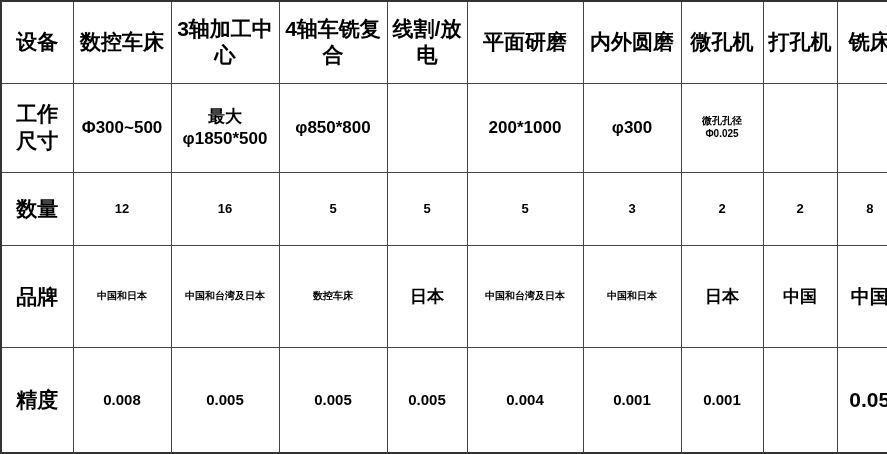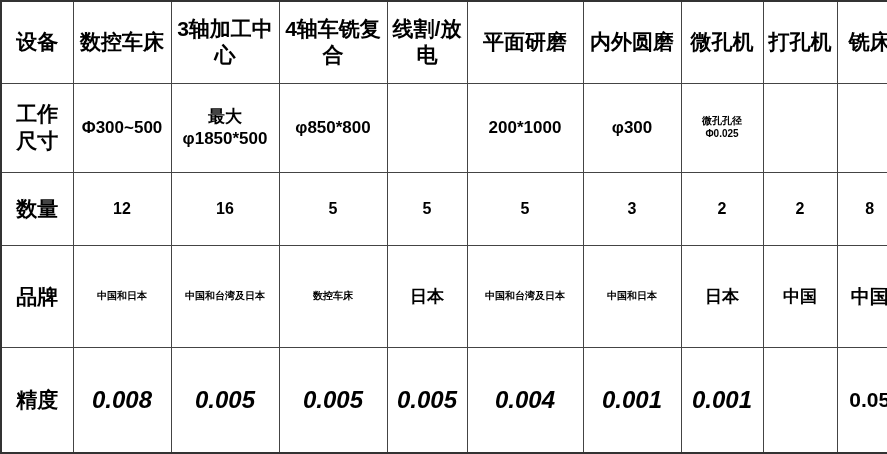--- a/index.html
+++ b/index.html
@@ -44,25 +44,24 @@
   .cell-sm {
     font-size: 10px;
   }
   .cell-md {
     font-size: 17px;
   }
   .cell-lg {
     font-size: 19px;
   }
   .cell-num {
-    font-size: 16px;
+    font-size: 13px;
   }
   .cell-prec {
-    font-size: 24px;
-    font-style: italic;
+    font-size: 15px;
   }
   .cell-prec-lg {
     font-size: 21px;
   }
   .empty {
     font-size: 15px;
   }
   
   col.c0 { width: 72px; }
   col.c1 { width: 98px; }

